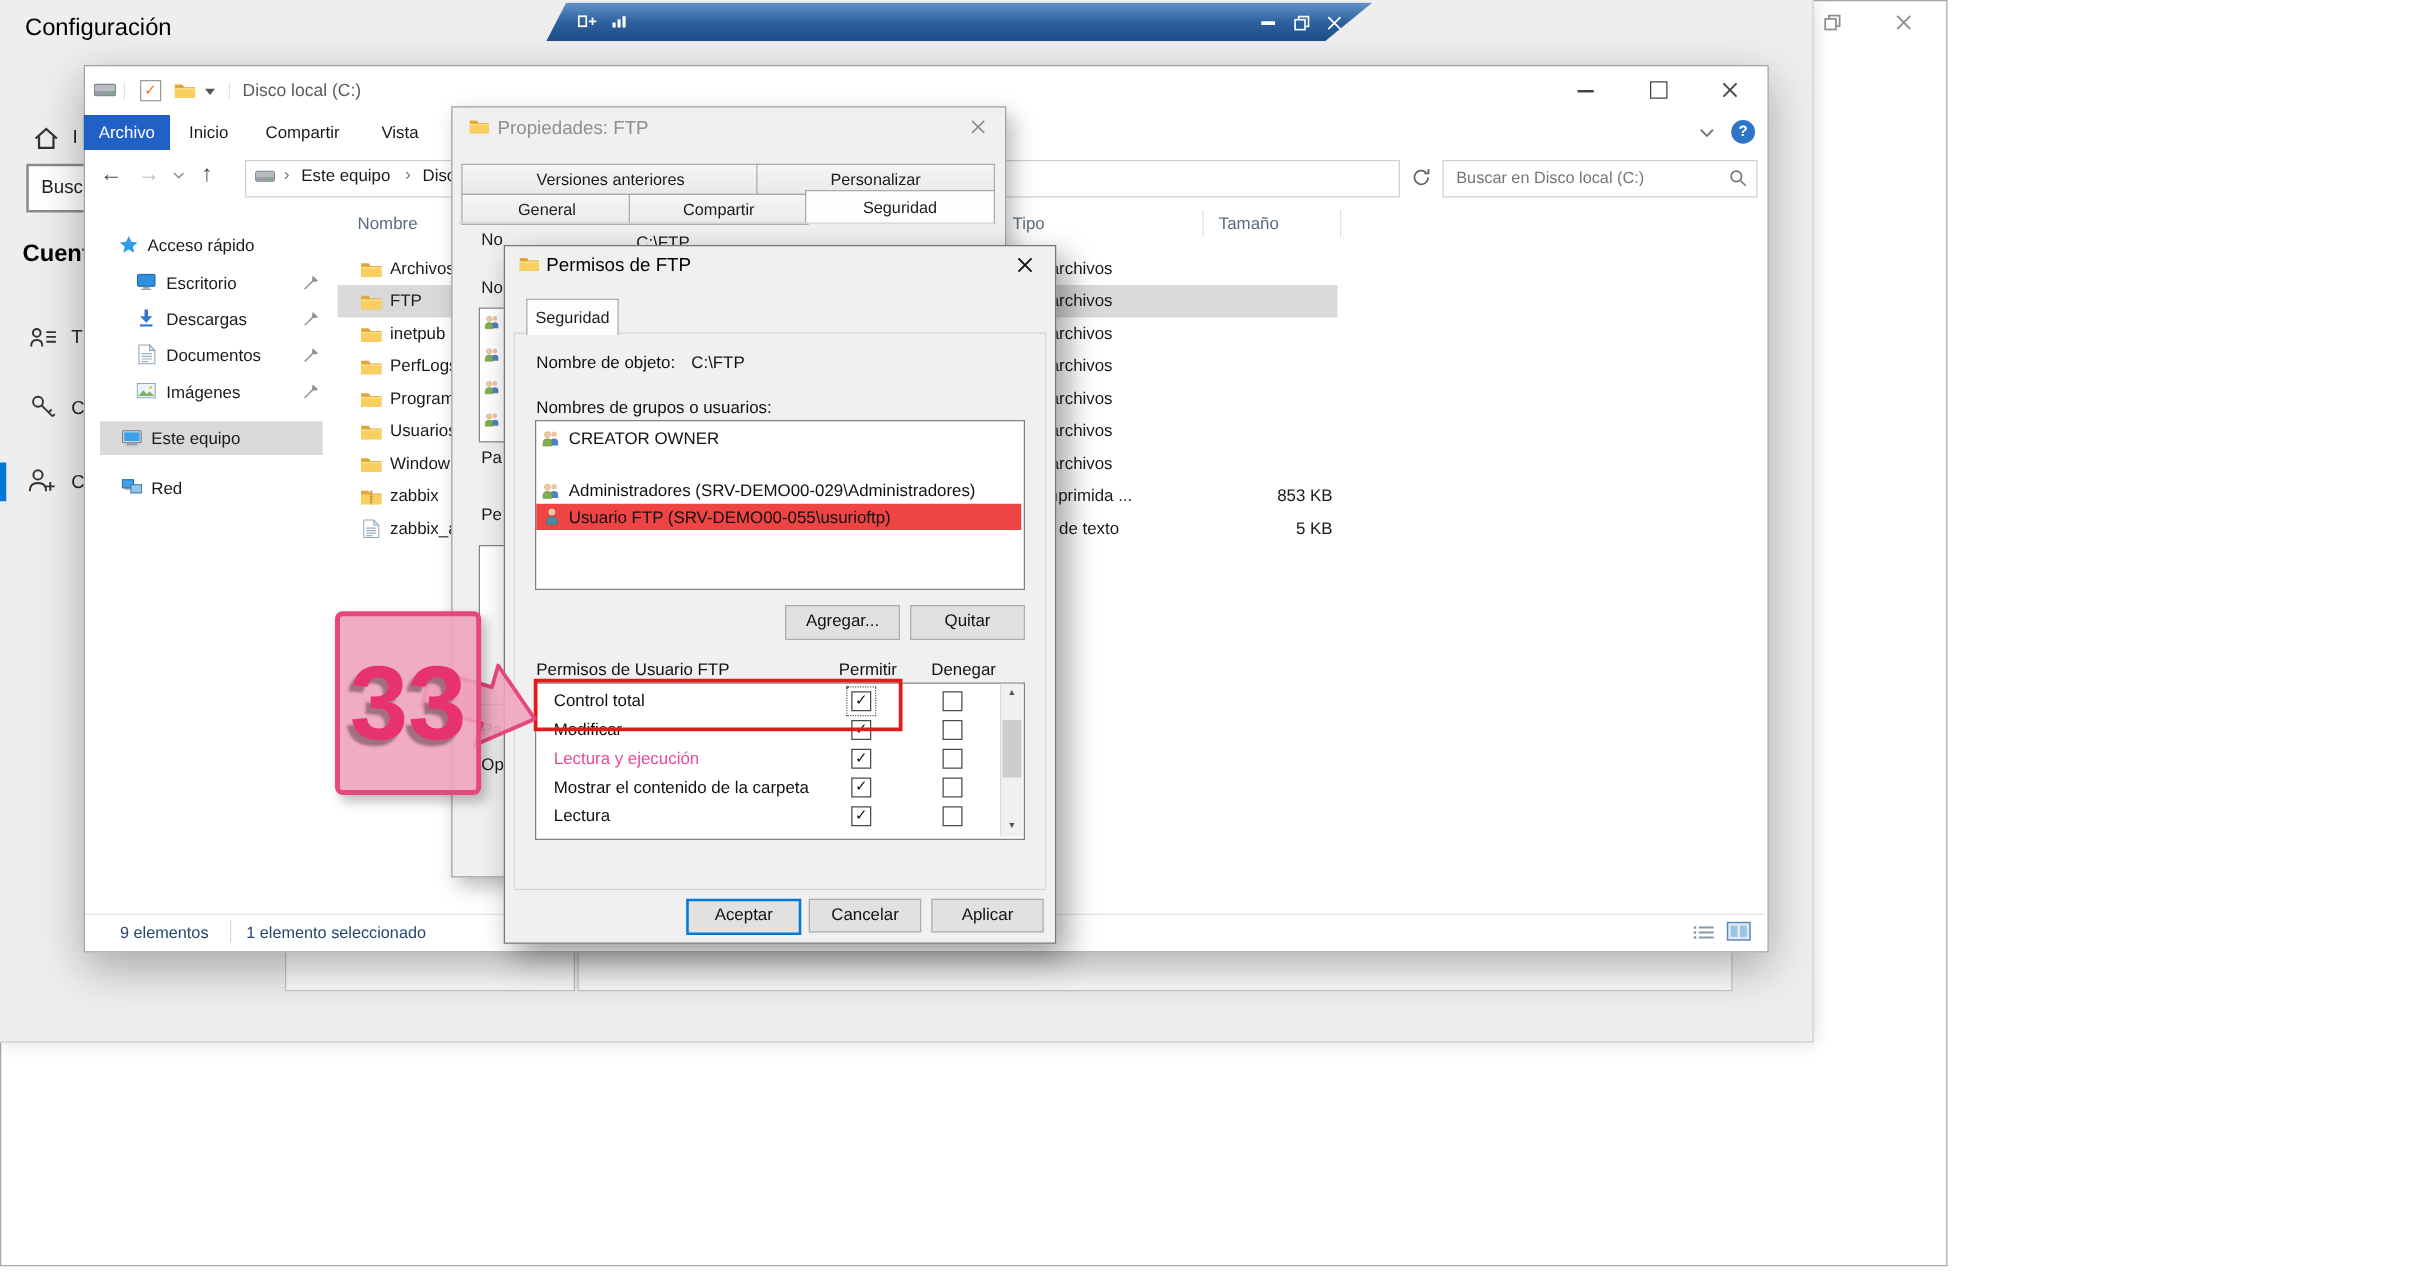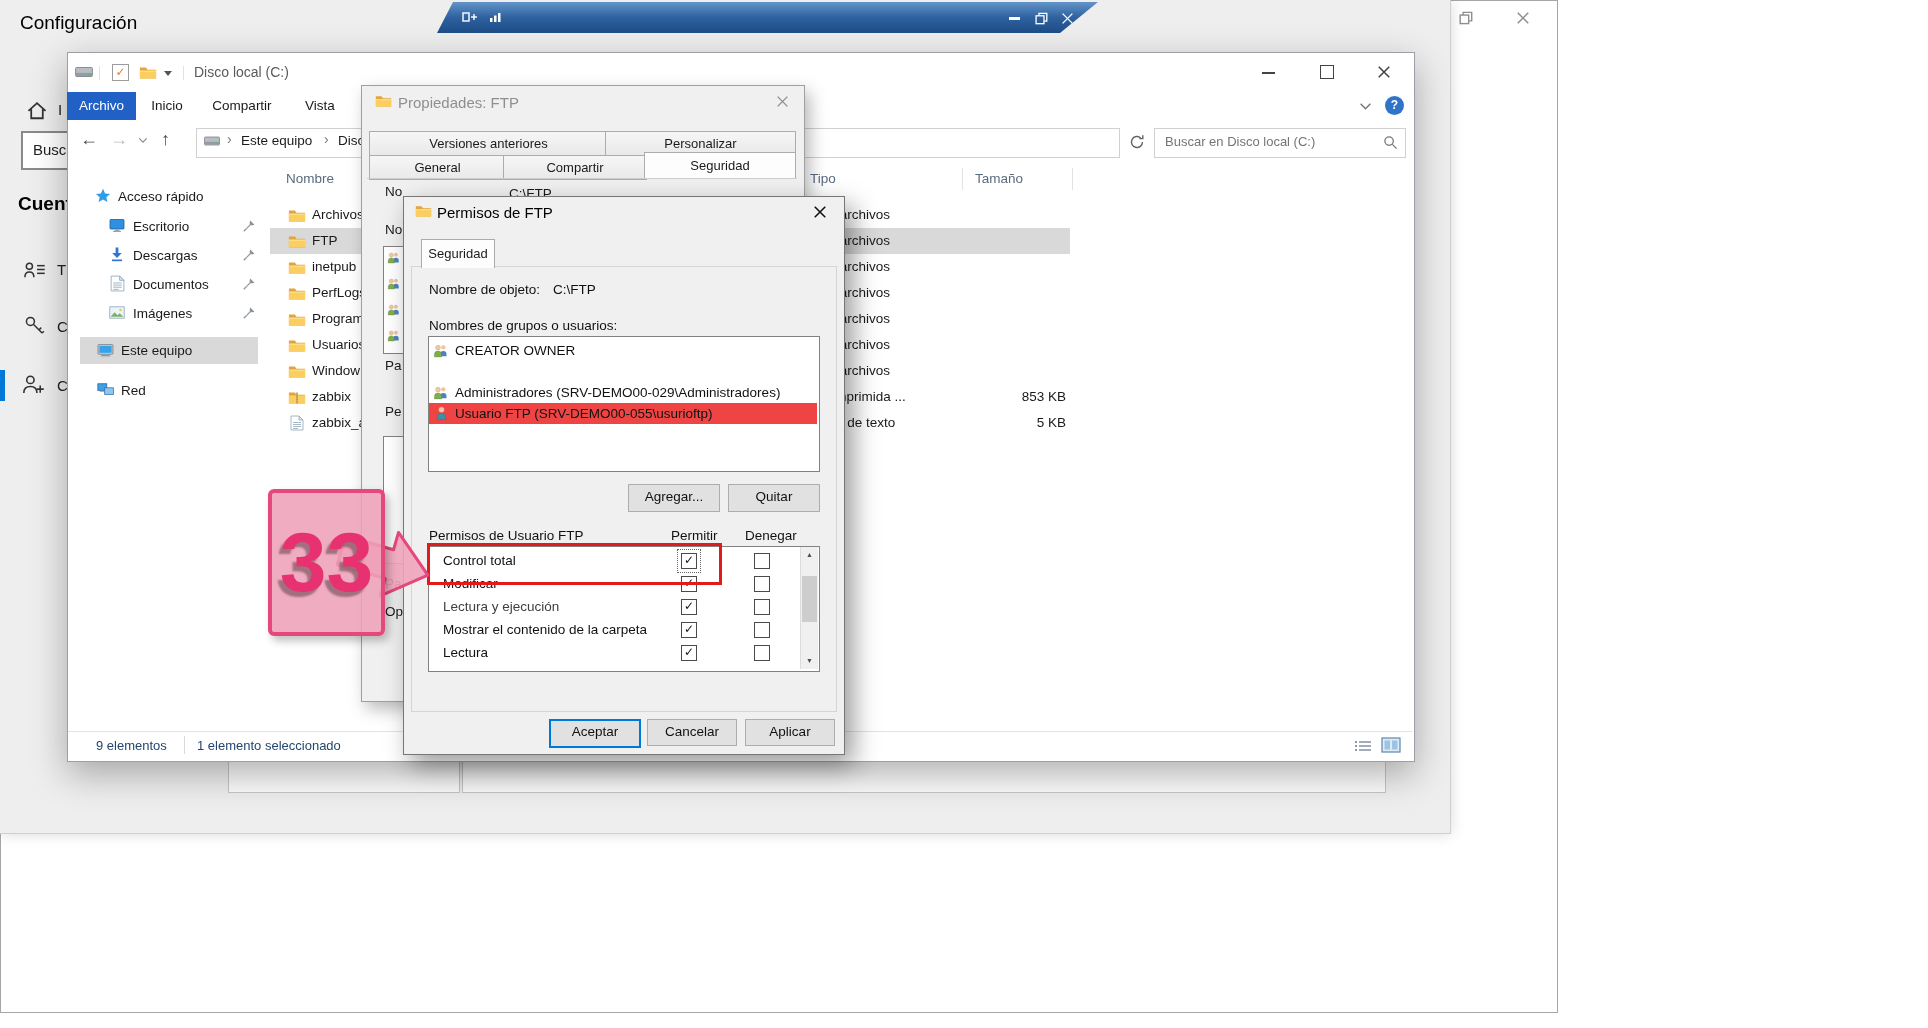--- a/index.html
+++ b/index.html
@@ -573,21 +573,21 @@
   <span class="a t" style="left:745px;top:528px;font-size:13.5px;color:#111;">Denegar</span>
   <div class="a" style="left:428px;top:546px;width:390px;height:124px;background:#fff;border:1px solid #828282;"></div>
 
   <span class="a t" style="left:443px;top:553px;font-size:13.5px;color:#111;">Control total</span>
   <span class="a" style="left:677px;top:549px;width:22px;height:22px;border:1px dotted #666;"></span>
   <span class="a cb" style="left:681px;top:553px;">✓</span>
   <span class="a cb" style="left:754px;top:553px;"></span>
   <span class="a t" style="left:443px;top:576px;font-size:13.5px;color:#111;">Modificar</span>
   <span class="a cb" style="left:681px;top:576px;">✓</span>
   <span class="a cb" style="left:754px;top:576px;"></span>
-  <span class="a t" style="left:443px;top:599px;font-size:13.5px;color:#404040;">Lectura y ejecución</span>
+  <span class="a t" style="left:443px;top:599px;font-size:13.5px;color:#ec4899;">Lectura y ejecución</span>
   <span class="a cb" style="left:681px;top:599px;">✓</span>
   <span class="a cb" style="left:754px;top:599px;"></span>
   <span class="a t" style="left:443px;top:622px;font-size:13.5px;color:#111;">Mostrar el contenido de la carpeta</span>
   <span class="a cb" style="left:681px;top:622px;">✓</span>
   <span class="a cb" style="left:754px;top:622px;"></span>
   <span class="a t" style="left:443px;top:645px;font-size:13.5px;color:#111;">Lectura</span>
   <span class="a cb" style="left:681px;top:645px;">✓</span>
   <span class="a cb" style="left:754px;top:645px;"></span>
 
   <div class="a" style="left:800px;top:547px;width:17px;height:122px;background:#f0f0f0;border-left:1px solid #dcdcdc;">

